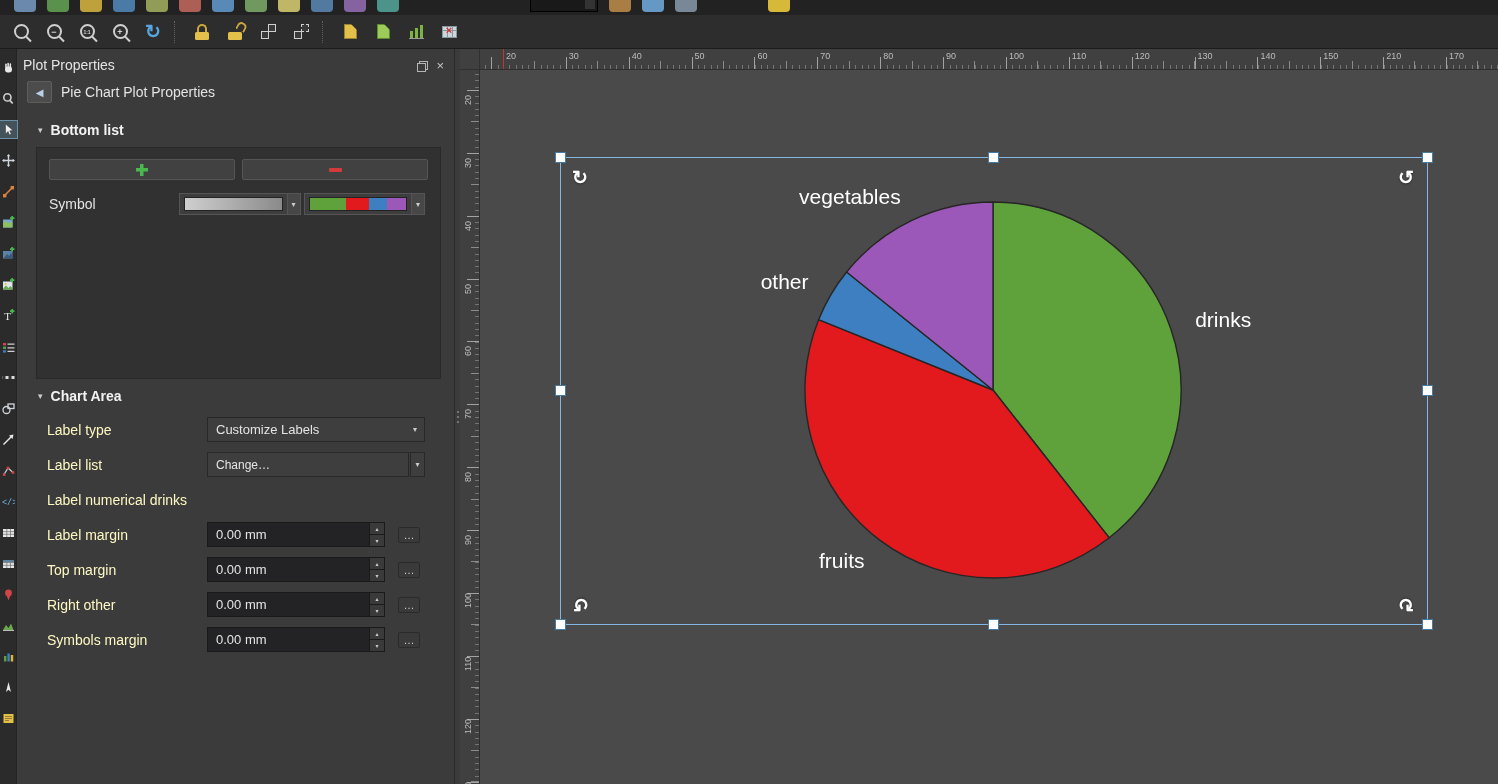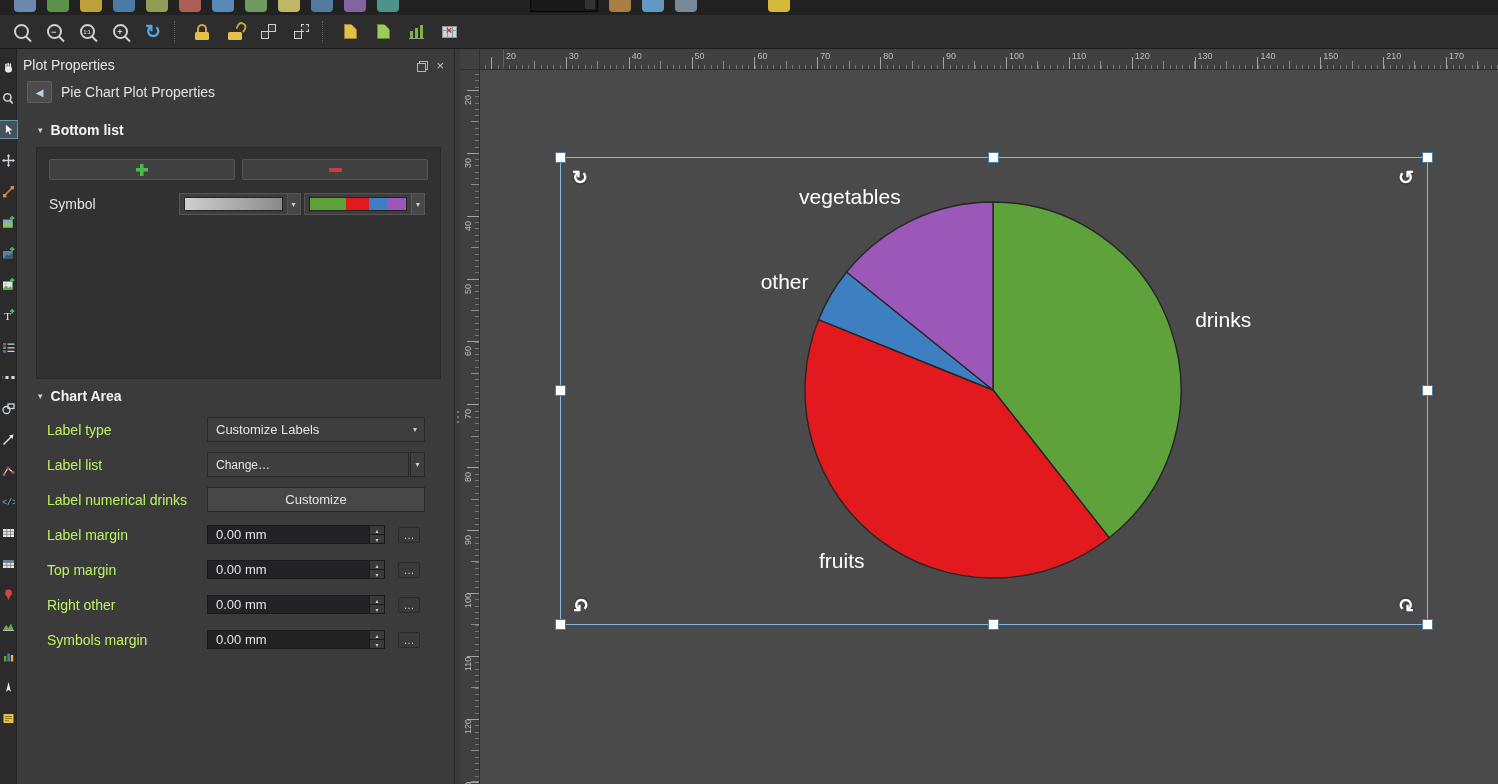--- a/index.html
+++ b/index.html
@@ -65,28 +65,28 @@
   .sym-row{display:flex;align-items:center;margin-top:13px;font-size:14px}
   .sym-row .sym-label{flex:0 0 130px}
   .swatch-combo{width:124px;height:22px;border:1px solid #555;background:#3e3e3e;display:flex;align-items:stretch;margin-right:3px}
   .swatch{flex:1;margin:3px 4px;border:1px solid #222}
   .swatch.gray{background:linear-gradient(90deg,#cfcfcf,#8a8a8a)}
   .swatch.multi{display:flex;padding:0}
   .swatch.multi i{display:block;height:100%}
   .dd{width:13px;display:flex;align-items:center;justify-content:center;font-size:8px;color:#ccc;border-left:1px solid #555;background:#474747}
   .form{margin:4px 13px 0 30px}
   .frow{display:flex;align-items:center;margin-bottom:10px;height:25px;font-size:14px}
-  .flabel{flex:0 0 160px;color:#bef264}
+  .flabel{flex:0 0 160px;color:#fef9c3}
   .combo{width:218px;height:25px;background:#3e3e3e;border:1px solid #282828;display:flex;align-items:center;padding-left:8px;font-size:13px}
   .combo .dd2{margin-left:auto;width:18px;align-self:stretch;display:flex;align-items:center;justify-content:center;font-size:8px;color:#ccc}
   .splitbtn{width:218px;display:flex;gap:1px}
   .splitbtn .main{flex:1;height:25px;background:#3e3e3e;border:1px solid #282828;display:flex;align-items:center;padding-left:8px;font-size:12px}
   .splitbtn .arrow{width:15px;height:25px;background:#3e3e3e;border:1px solid #282828;display:flex;align-items:center;justify-content:center;font-size:8px;color:#ccc}
   .fullbtn{width:218px;height:25px;background:#474747;border:1px solid #282828;font-size:13px}
-  .spin{width:178px;height:19px;background:#232326;border:1px solid #1a1a1a;display:flex;align-items:stretch}
+  .spin{width:178px;height:25px;background:#232326;border:1px solid #1a1a1a;display:flex;align-items:stretch}
   .spin .val{flex:1;display:flex;align-items:center;padding-left:8px;font-size:13px}
   .spin .btns{width:15px;display:flex;flex-direction:column;background:#3a3a3a;border-left:1px solid #1a1a1a}
   .spin .btns span{flex:1;display:flex;align-items:center;justify-content:center;font-size:6px;color:#ccc}
   .spin .btns span:first-child{border-bottom:1px solid #1a1a1a}
   .override{margin-left:13px;width:22px;height:16px;background:#3a3a3a;border:1px solid #2a2a2a;border-radius:2px;color:#ccc;font-size:11px;line-height:10px;display:flex;align-items:center;justify-content:center}
 
   
   .splitter{position:absolute;left:455px;top:49px;width:5px;bottom:0;background:#3b3b3b;z-index:3;display:flex;flex-direction:column;align-items:center;justify-content:center;gap:3px}
   .splitter i{width:2px;height:2px;background:#8a8a8a;border-radius:50%}
 
@@ -411,21 +411,20 @@
         <button class="main">
             <span>Change…</span>
           </button>
         <button class="arrow">
             <span>▾</span>
           </button>
       </div>
     </div>
     <div class="frow">
       <span class="flabel">Label numerical drinks</span>
-      <button class="fullbtn">Customize</button>
     </div>
     <div class="frow">
       <span class="flabel">Label margin</span>
       <div class="spin">
         <span class="val">0.00 mm</span>
         <span class="btns">
             <span>▴</span>
             <span>▾</span>
           </span>
       </div>

